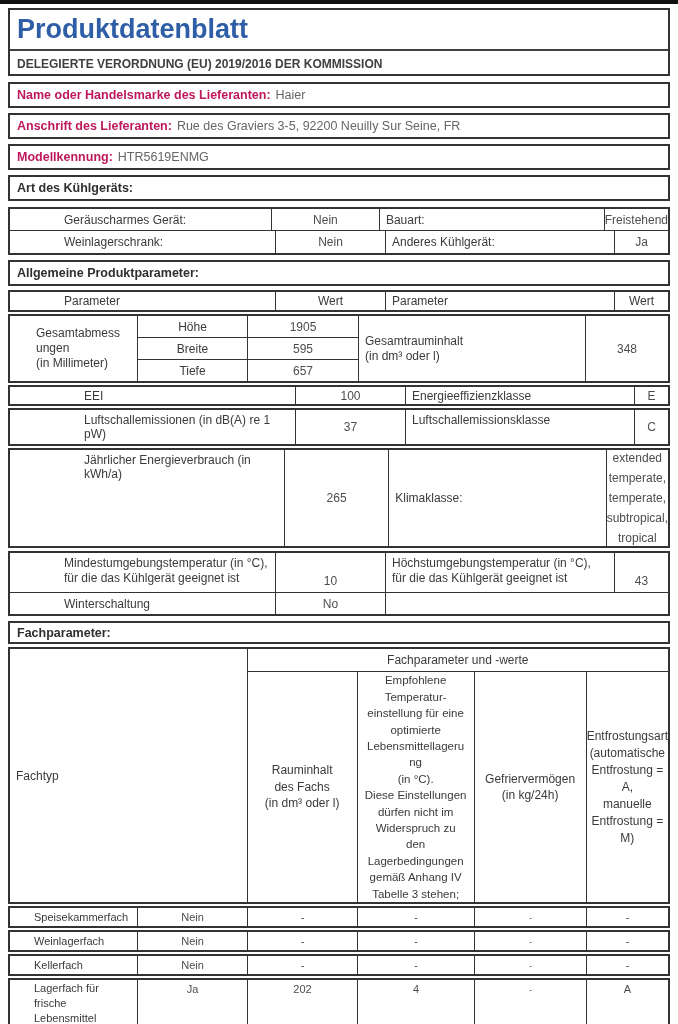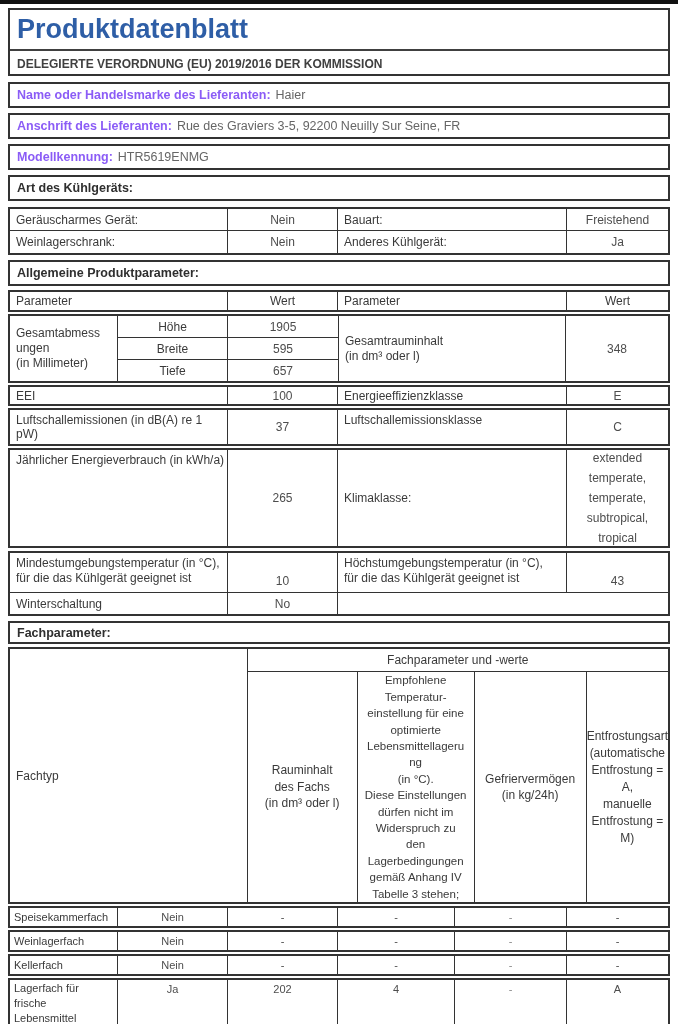--- a/index.html
+++ b/index.html
@@ -1,35 +1,35 @@
 <!DOCTYPE html>
 <html><head>
 <meta charset="utf-8">
 <style>
   html,body{margin:0;padding:0;background:#fff;}
   body{width:678px;height:1024px;font-family:"Liberation Sans","DejaVu Sans",sans-serif;color:#3a3a3a;position:relative;overflow:hidden;}
   .topbar{width:678px;height:4px;background:#111;}
   .doc{margin-left:8px;width:662px;}
   .box{box-sizing:border-box;border:2px solid #333;background:#fff;width:662px;}
-  .lbl{font-weight:bold;color:#8b5cf6;}
+  .lbl{font-weight:bold;color:#be185d;}
   .val{color:#666;margin-left:5px;}
   .pre{white-space:pre-line;}
   
   .title-box{margin-top:4px;height:68px;}
   .title-row{height:41px;border-bottom:2px solid #404040;display:flex;align-items:center;padding-left:7px;box-sizing:border-box;}
   .title-row span{font-size:27px;font-weight:bold;color:#2e5ea6;letter-spacing:0px;}
   .reg-row{height:25px;display:flex;align-items:center;padding-left:7px;font-size:12px;font-weight:bold;color:#404040;}
   
   .info-box{display:flex;align-items:center;padding-left:7px;font-size:12.5px;}
   .h26{height:26px;}
-  .mt6{margin-top:6px;}.mt5{margin-top:5px;}.mt4{margin-top:4px;}.mt3{margin-top:3px;}.mt2{margin-top:2px;}
+  .mt6{margin-top:6px;}.mt5{margin-top:5px;}.mt4{margin-top:4px;}.mt3{margin-top:3px;}.mt2{margin-top:2px;padding-left:20px;}
   .sec-head{font-weight:bold;color:#2f2f2f;font-size:12.5px;display:flex;align-items:center;padding-left:7px;}
   
   .row4{display:flex;box-sizing:border-box;font-size:12px;}
-  .c1{width:218px;border-right:1px solid #333;display:flex;align-items:center;padding-left:6px;box-sizing:border-box;}
+  .c1{width:218px;border-right:1px solid #333;display:flex;align-items:center;padding-left:6px;box-sizing:border-box;margin-left:48px;}
   .c2{width:110px;border-right:1px solid #333;display:flex;align-items:center;justify-content:center;box-sizing:border-box;color:#4d4d4d;}
   .c3{width:229px;border-right:1px solid #333;display:flex;align-items:center;padding-left:6px;box-sizing:border-box;}
   .c4{flex:1;display:flex;align-items:center;justify-content:center;color:#4d4d4d;}
   .top-al{align-items:flex-start;padding-top:3px;}
   .bot-al{align-items:flex-end;padding-bottom:4px;}
   .h22{height:22px;}.h21{height:21px;}.h38{height:38px;}.h100{height:100px;}
   .geraeusch-box .row4:first-child{border-bottom:1px solid #333;}
   
   .dim-box{height:69px;display:flex;font-size:12px;}
   .dimA{width:108px;border-right:1px solid #333;display:flex;align-items:center;padding-left:6px;box-sizing:border-box;}

